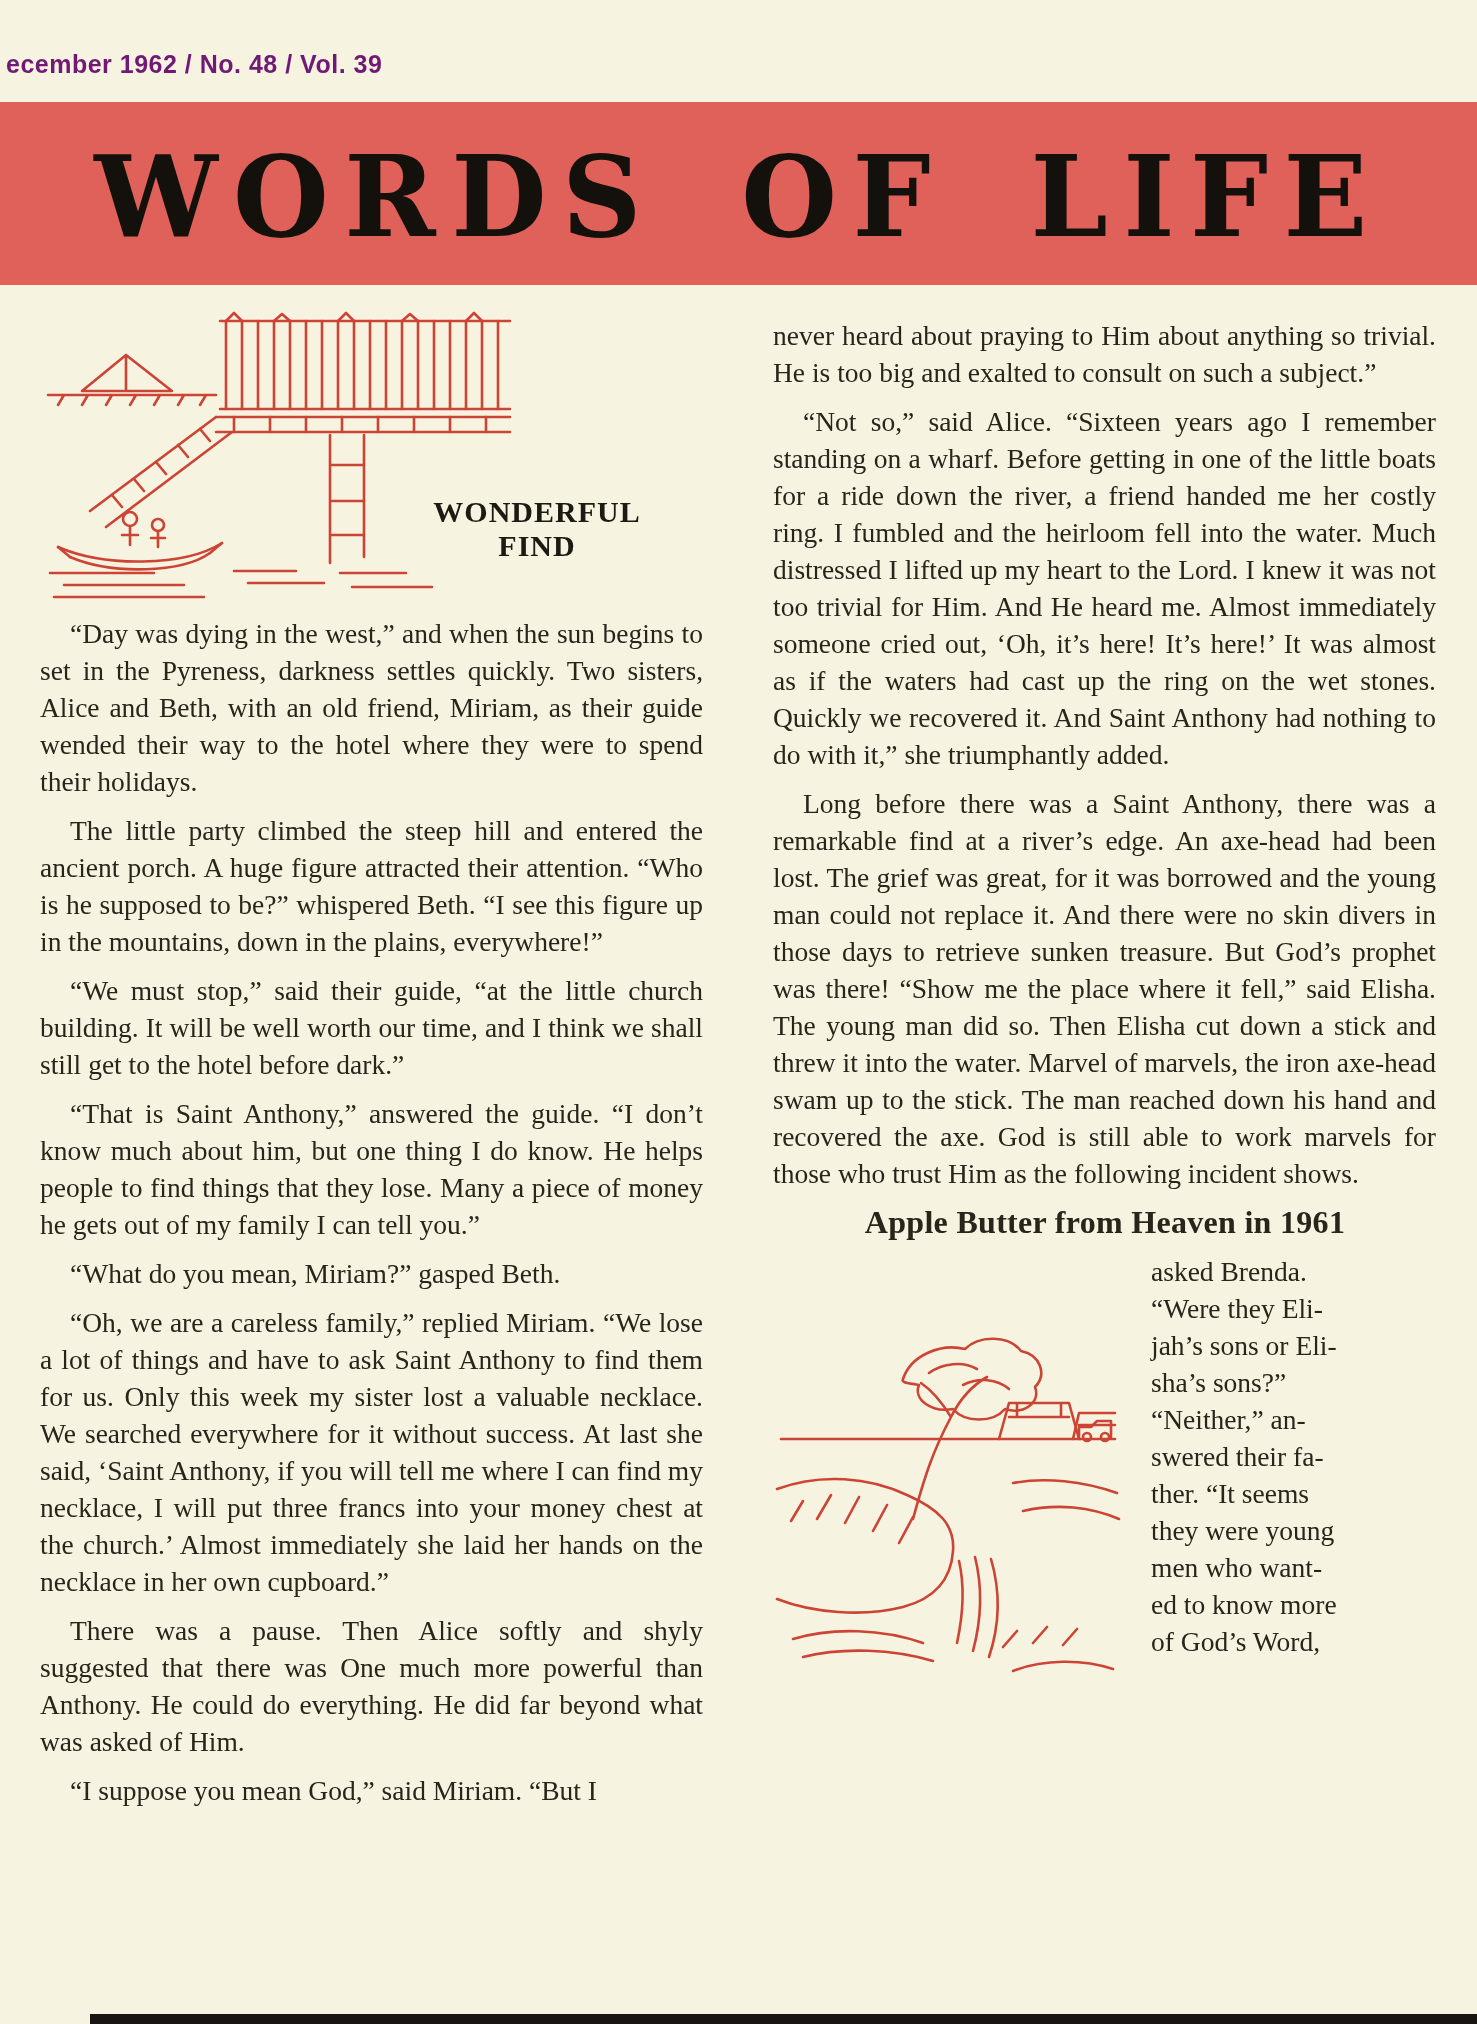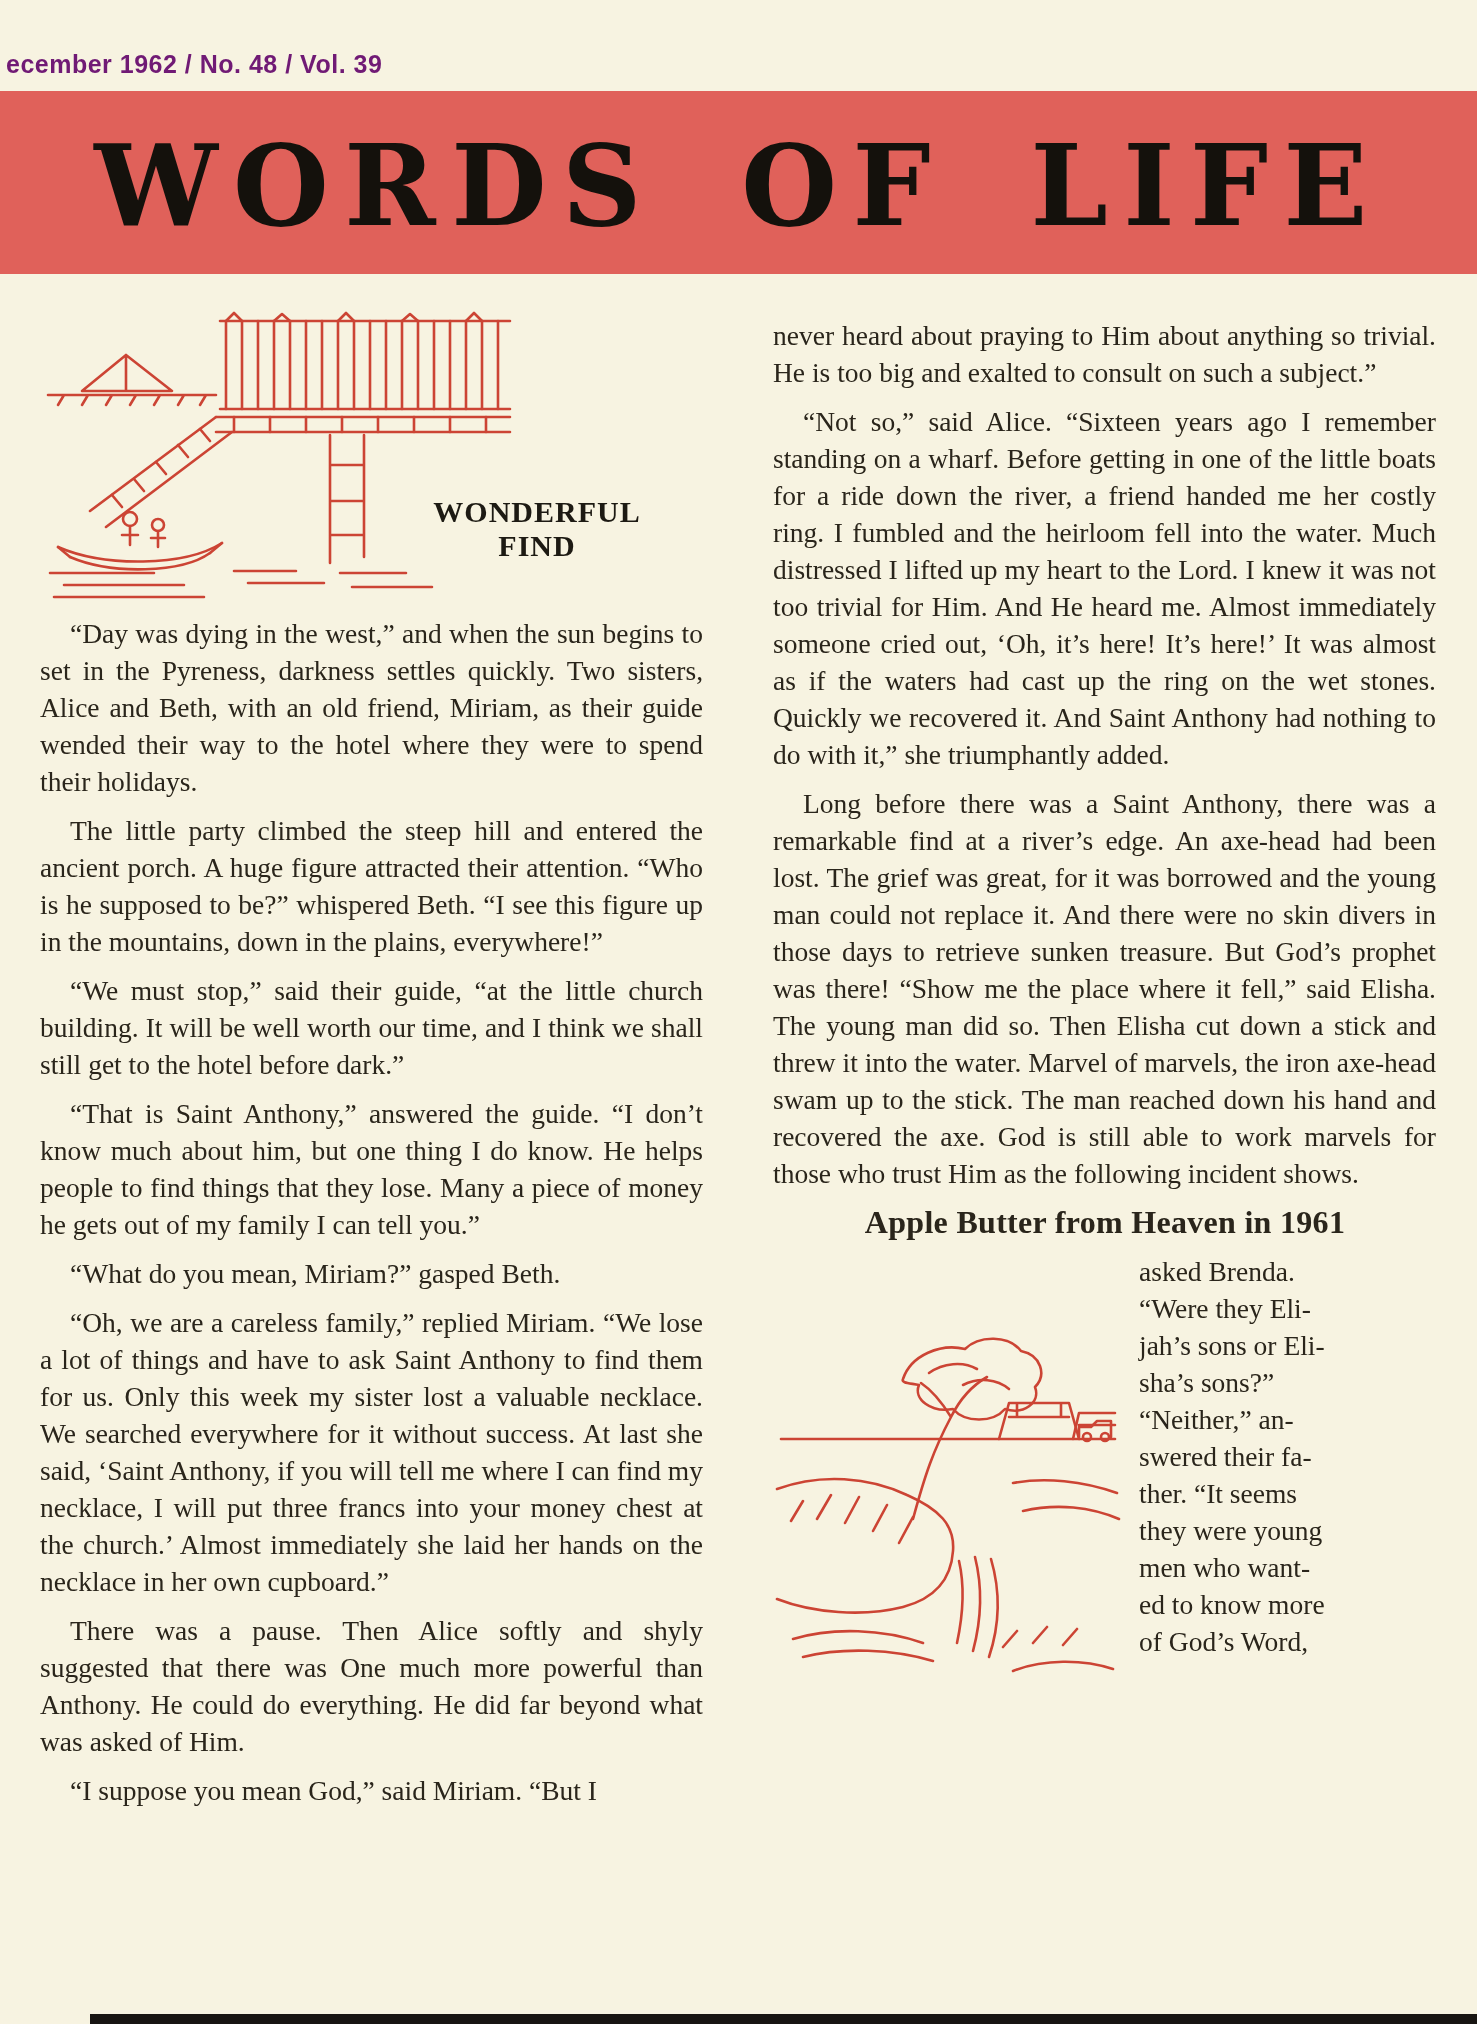--- a/index.html
+++ b/index.html
@@ -13,21 +13,21 @@
     overflow:hidden;
     margin:0 auto;
   }
   .dateline {
     position:absolute; top:50px; left:6px;
     font-family:"Liberation Sans", sans-serif;
     font-weight:bold; font-size:25px; letter-spacing:0.5px;
     color:#701a75;
   }
   .banner {
-    position:absolute; top:91px; left:0;
+    position:absolute; top:102px; left:0;
     width:1477px; height:183px;
     background:var(--banner_red, #e0615a);
   }
   .masthead {
     width:100%; height:183px; line-height:190px;
     text-align:center;
     font-family:"DejaVu Serif", serif;
     font-weight:bold; font-size:110px;
     letter-spacing:0.14em; word-spacing:0.28em;
     color:#14110c;
@@ -47,21 +47,21 @@
   .art-title {
     position:absolute; right:6px; top:190px; width:320px;
     text-align:center; font-weight:bold; font-size:30px;
     line-height:1.12; letter-spacing:1px; color:#1d1a13;
   }
   .sec-heading {
     font-family:"Liberation Serif", serif;
     font-size:32px; font-weight:bold;
     margin:12px 0 10px 1px; letter-spacing:0.3px; text-align:center;
   }
-  .bottom-flex { display:flex; gap:16px; margin-top:4px; align-items:flex-start; }
+  .bottom-flex { display:flex; gap:28px; margin-top:4px; align-items:flex-start; }
   .illus2 { flex:0 0 350px; width:350px; height:430px; }
   .wrap-text { flex:1; white-space:pre-line; padding-top:2px; text-align:left; }
 
   .illus svg { display:block; }
   .illus .st {
     fill:none;
     stroke:var(--illo_red, #cc4434);
     stroke-width:2.6;
     stroke-linecap:round;
     stroke-linejoin:round;

